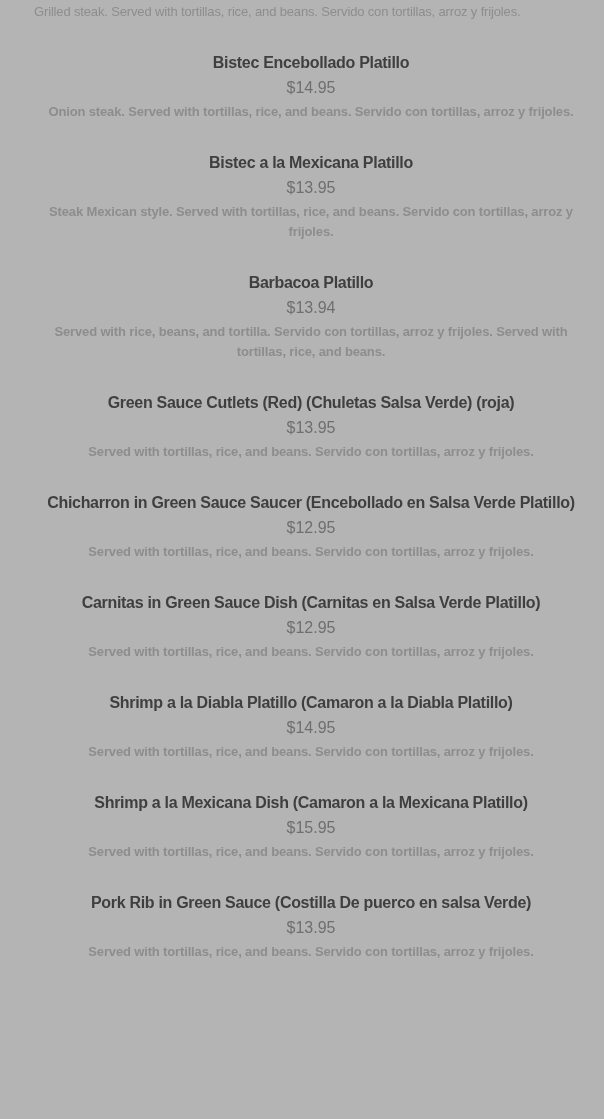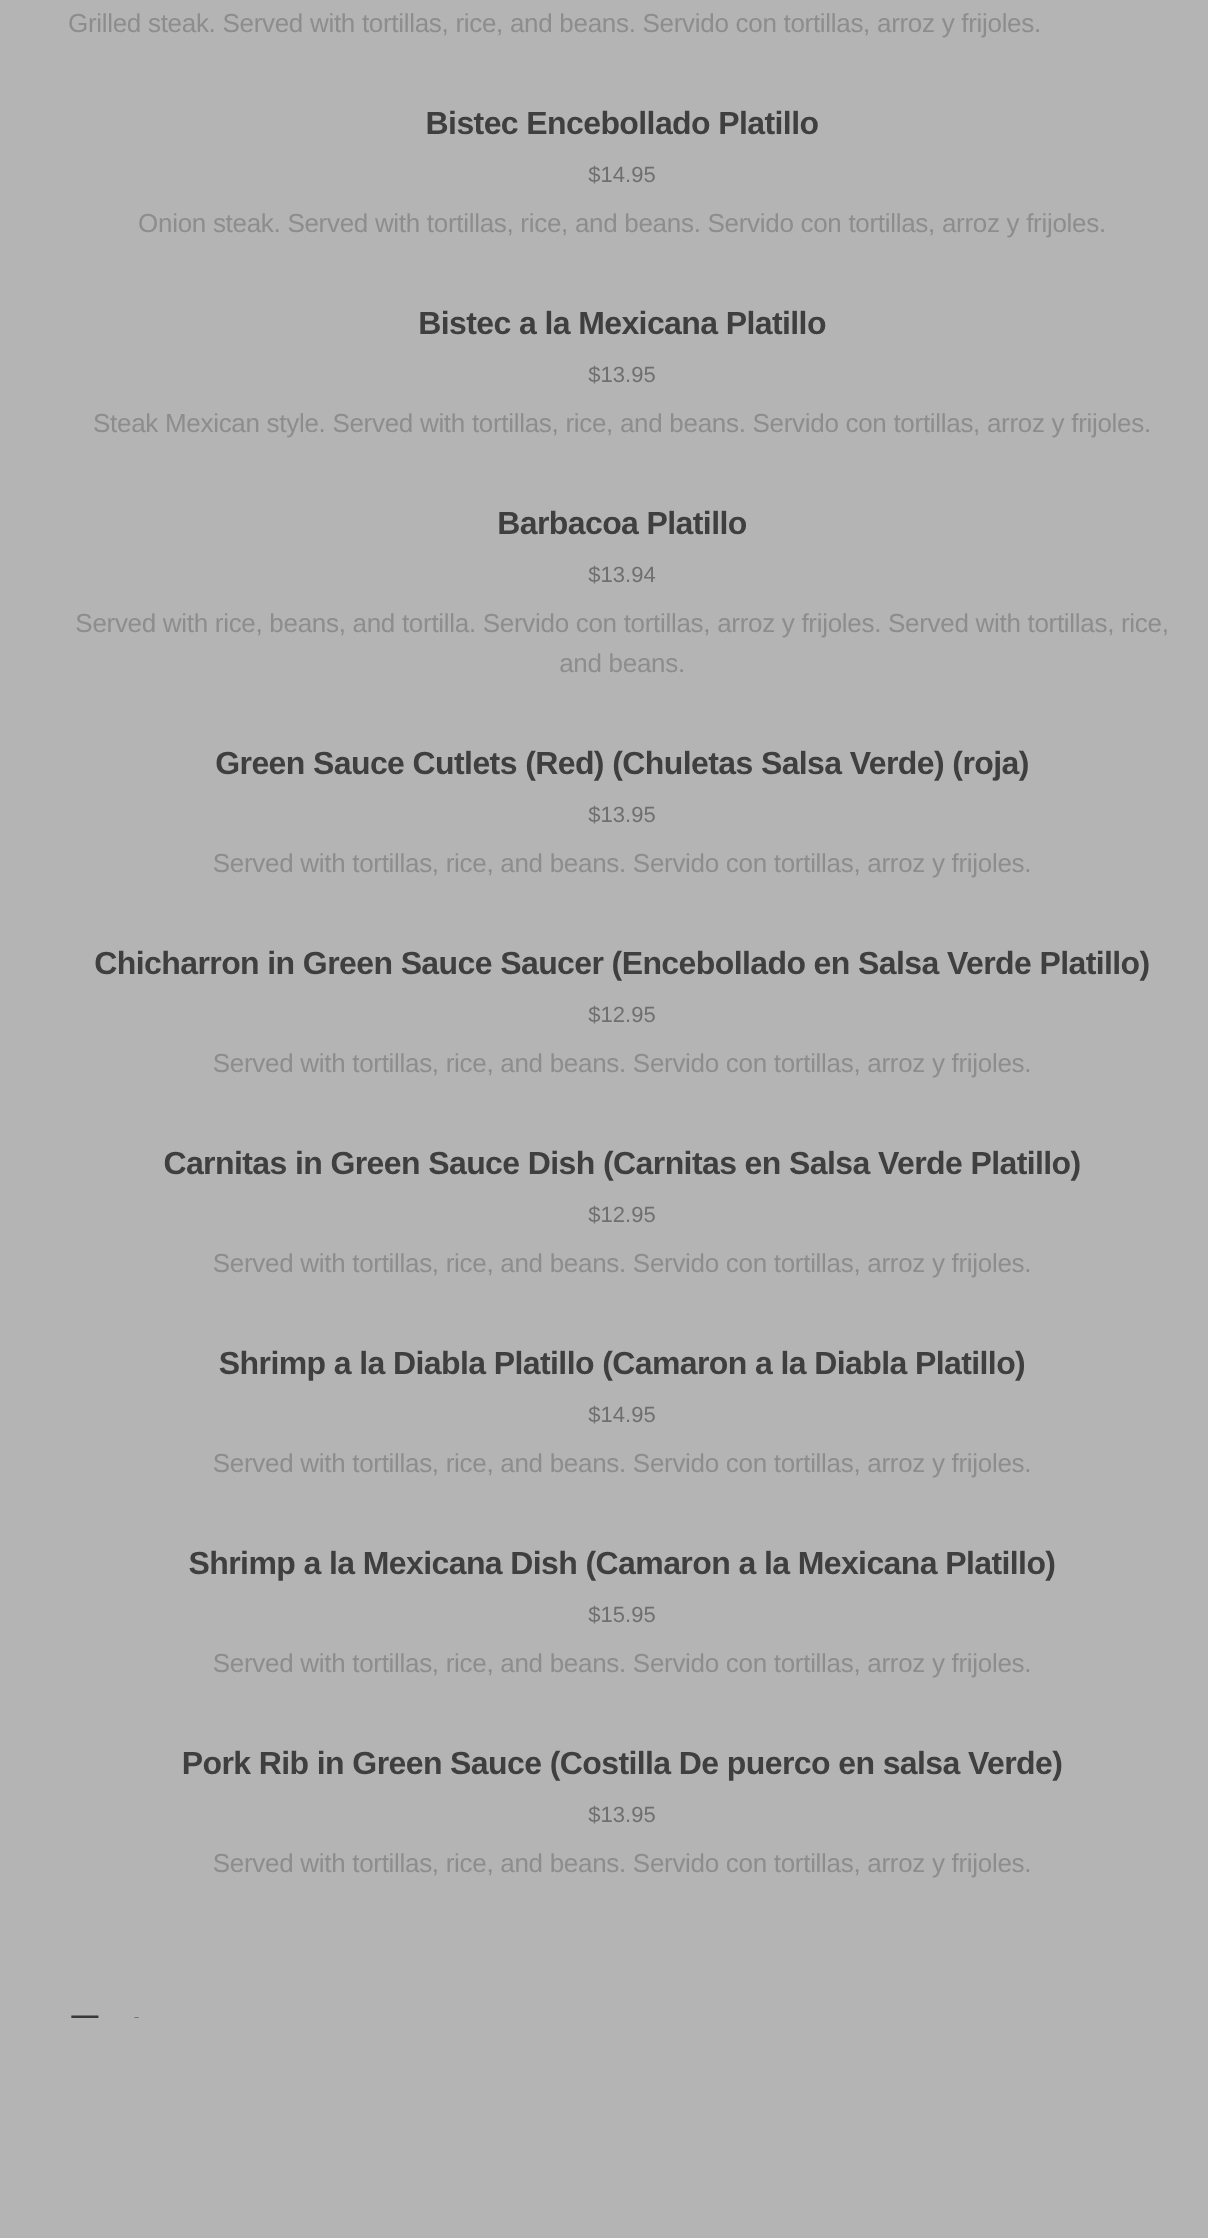--- a/index.html
+++ b/index.html
@@ -26,30 +26,31 @@
   .menu-item { margin-top: 30px; cursor: pointer; text-align: center; }
   .item-name {
     font-size: 16px;
     font-weight: 700;
     line-height: 22px;
     letter-spacing: -0.3px;
     color: #3f3f3f;
   }
   .item-price {
     margin-top: 6px;
-    font-size: 11px;
+    font-size: 16px;
     line-height: 16px;
     color: #6f6f6f;
   }
   .item-desc {
     margin-top: 6px;
     font-size: 13px;
     line-height: 20px;
     letter-spacing: -0.15px;
     color: #8d8d8d;
+    font-weight: bold;
   }
   .section-heading {
     margin-top: 60px;
     font-size: 25px;
     font-weight: 700;
     line-height: 30px;
     letter-spacing: -0.3px;
     color: #383838;
   }
   .section .menu-item { margin-top: 15px; margin-left: 20px; }

